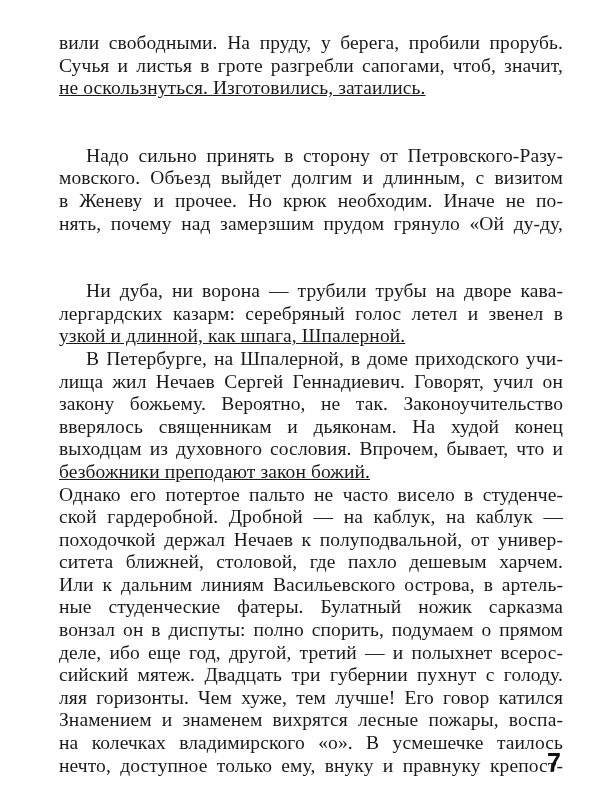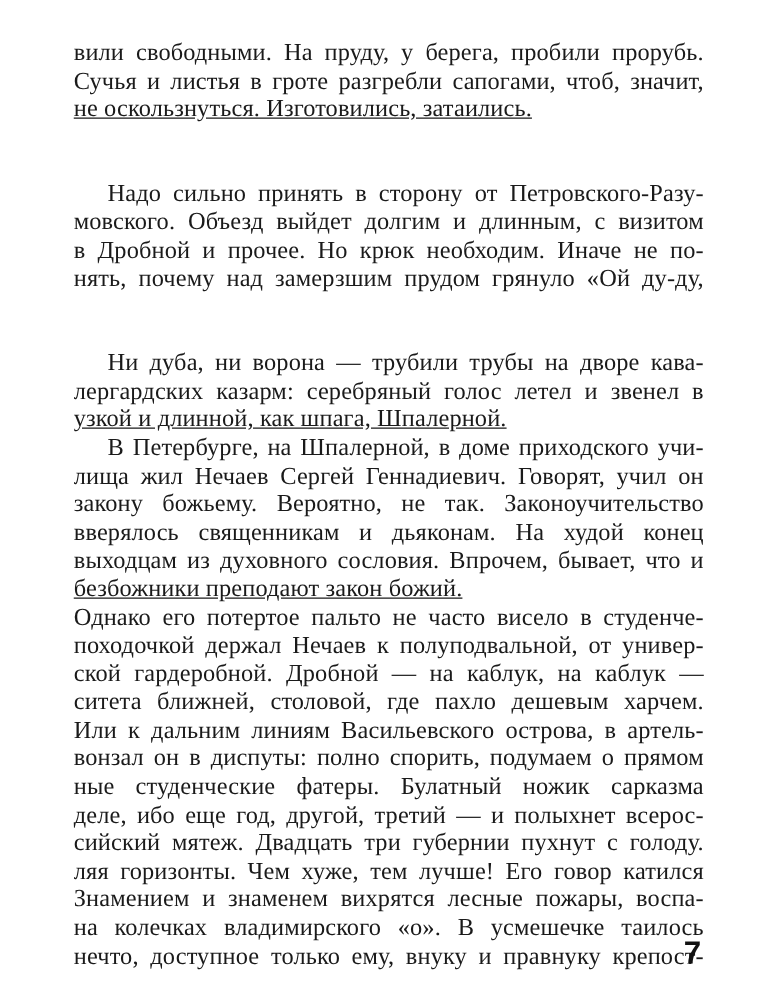--- a/index.html
+++ b/index.html
@@ -69,21 +69,21 @@
       <span class="line last">не оскользнуться. Изготовились, затаились.</span>
     </div>
   </div>
 
   <div class="section-gap"></div>
 
   <div class="section">
     <div class="para">
       <span class="line indent">Надо сильно принять в сторону от Петровского-Разу-</span>
       <span class="line">мовского. Объезд выйдет долгим и длинным, с визитом</span>
-      <span class="line">в Дробной и прочее. Но крюк необходим. Иначе не по-</span>
+      <span class="line">в Женеву и прочее. Но крюк необходим. Иначе не по-</span>
       <span class="line">нять, почему над замерзшим прудом грянуло «Ой ду-ду,</span>
     </div>
   </div>
 
   <div class="section-gap"></div>
 
   <div class="section">
     <div class="para">
       <span class="line indent">Ни дуба, ни ворона — трубили трубы на дворе кава-</span>
       <span class="line">лергардских казарм: серебряный голос летел и звенел в</span>
@@ -92,26 +92,26 @@
     <div class="para">
       <span class="line indent">В Петербурге, на Шпалерной, в доме приходского учи-</span>
       <span class="line">лища жил Нечаев Сергей Геннадиевич. Говорят, учил он</span>
       <span class="line">закону божьему. Вероятно, не так. Законоучительство</span>
       <span class="line">вверялось священникам и дьяконам. На худой конец</span>
       <span class="line">выходцам из духовного сословия. Впрочем, бывает, что и</span>
       <span class="line last">безбожники преподают закон божий.</span>
     </div>
     <div class="para">
       <span class="line">Однако его потертое пальто не часто висело в студенче-</span>
+      <span class="line">ской гардеробной. Дробной — на каблук, на каблук —</span>
       <span class="line">походочкой держал Нечаев к полуподвальной, от универ-</span>
-      <span class="line">ской гардеробной. Дробной — на каблук, на каблук —</span>
       <span class="line">ситета ближней, столовой, где пахло дешевым харчем.</span>
       <span class="line">Или к дальним линиям Васильевского острова, в артель-</span>
+      <span class="line">ные студенческие фатеры. Булатный ножик сарказма</span>
       <span class="line">вонзал он в диспуты: полно спорить, подумаем о прямом</span>
-      <span class="line">ные студенческие фатеры. Булатный ножик сарказма</span>
       <span class="line">деле, ибо еще год, другой, третий — и полыхнет всерос-</span>
       <span class="line">сийский мятеж. Двадцать три губернии пухнут с голоду.</span>
       <span class="line">ляя горизонты. Чем хуже, тем лучше! Его говор катился</span>
       <span class="line">Знамением и знаменем вихрятся лесные пожары, воспа-</span>
       <span class="line">на колечках владимирского «о». В усмешечке таилось</span>
       <span class="line">нечто, доступное только ему, внуку и правнуку крепост-</span>
 
     </div>
   </div>
 </div>

